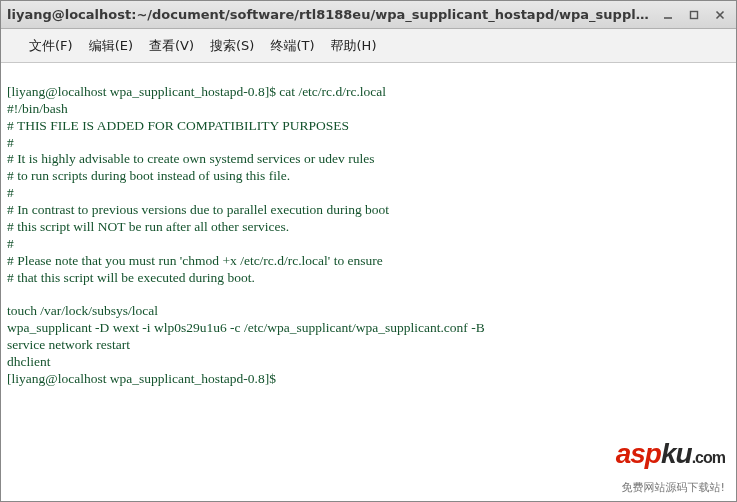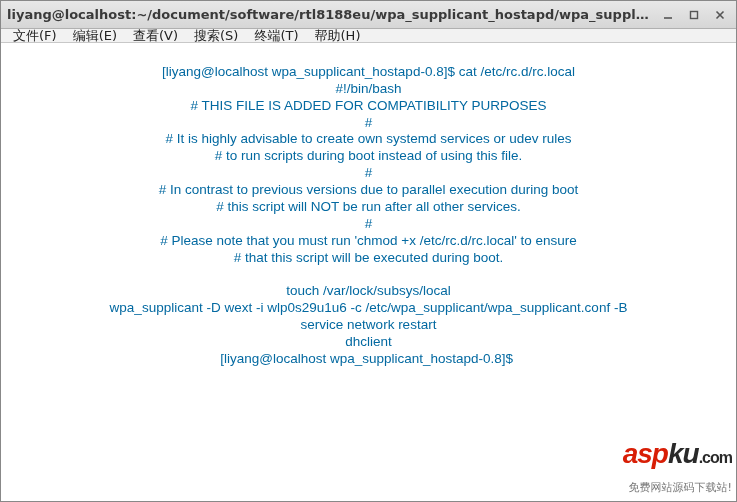--- a/index.html
+++ b/index.html
@@ -37,50 +37,49 @@
     height: 18px;
     margin-left: 6px;
     display: flex;
     align-items: center;
     justify-content: center;
     color: #555;
     cursor: pointer;
   }
   .titlebar .win-btn svg { display: block; }
   .menubar {
-    height: 14px;
+    height: 34px;
     background: #f2f2f2;
     border-bottom: 1px solid #c8c8c8;
     display: flex;
     align-items: center;
-    padding: 0 4px;
+    padding: 0 20px;
     font-size: 13px;
     color: #222;
   }
   .menubar .menu-item {
     padding: 2px 8px;
     cursor: pointer;
   }
   .terminal {
     flex: 1;
     background: #ffffff;
-    color: #0369a1;
-    font-family: Liberation Sans, sans-serif;
+    color: #14532d;
+    font-family: Liberation Serif, serif;
     font-size: 13.5px;
     line-height: 1.25;
     padding: 4px 6px;
     white-space: pre-wrap;
     word-break: break-all;
     overflow: hidden;
-    text-align: center;
   }
   .prompt-line { white-space: pre-wrap; }
   .watermark {
     position: absolute;
-    right: 4px;
+    right: 11px;
     bottom: 8px;
     text-align: right;
     pointer-events: none;
     line-height: 1;
   }
   .watermark .brand {
     font-family: Arial, sans-serif;
     font-weight: 900;
     font-style: italic;
     font-size: 28px;

